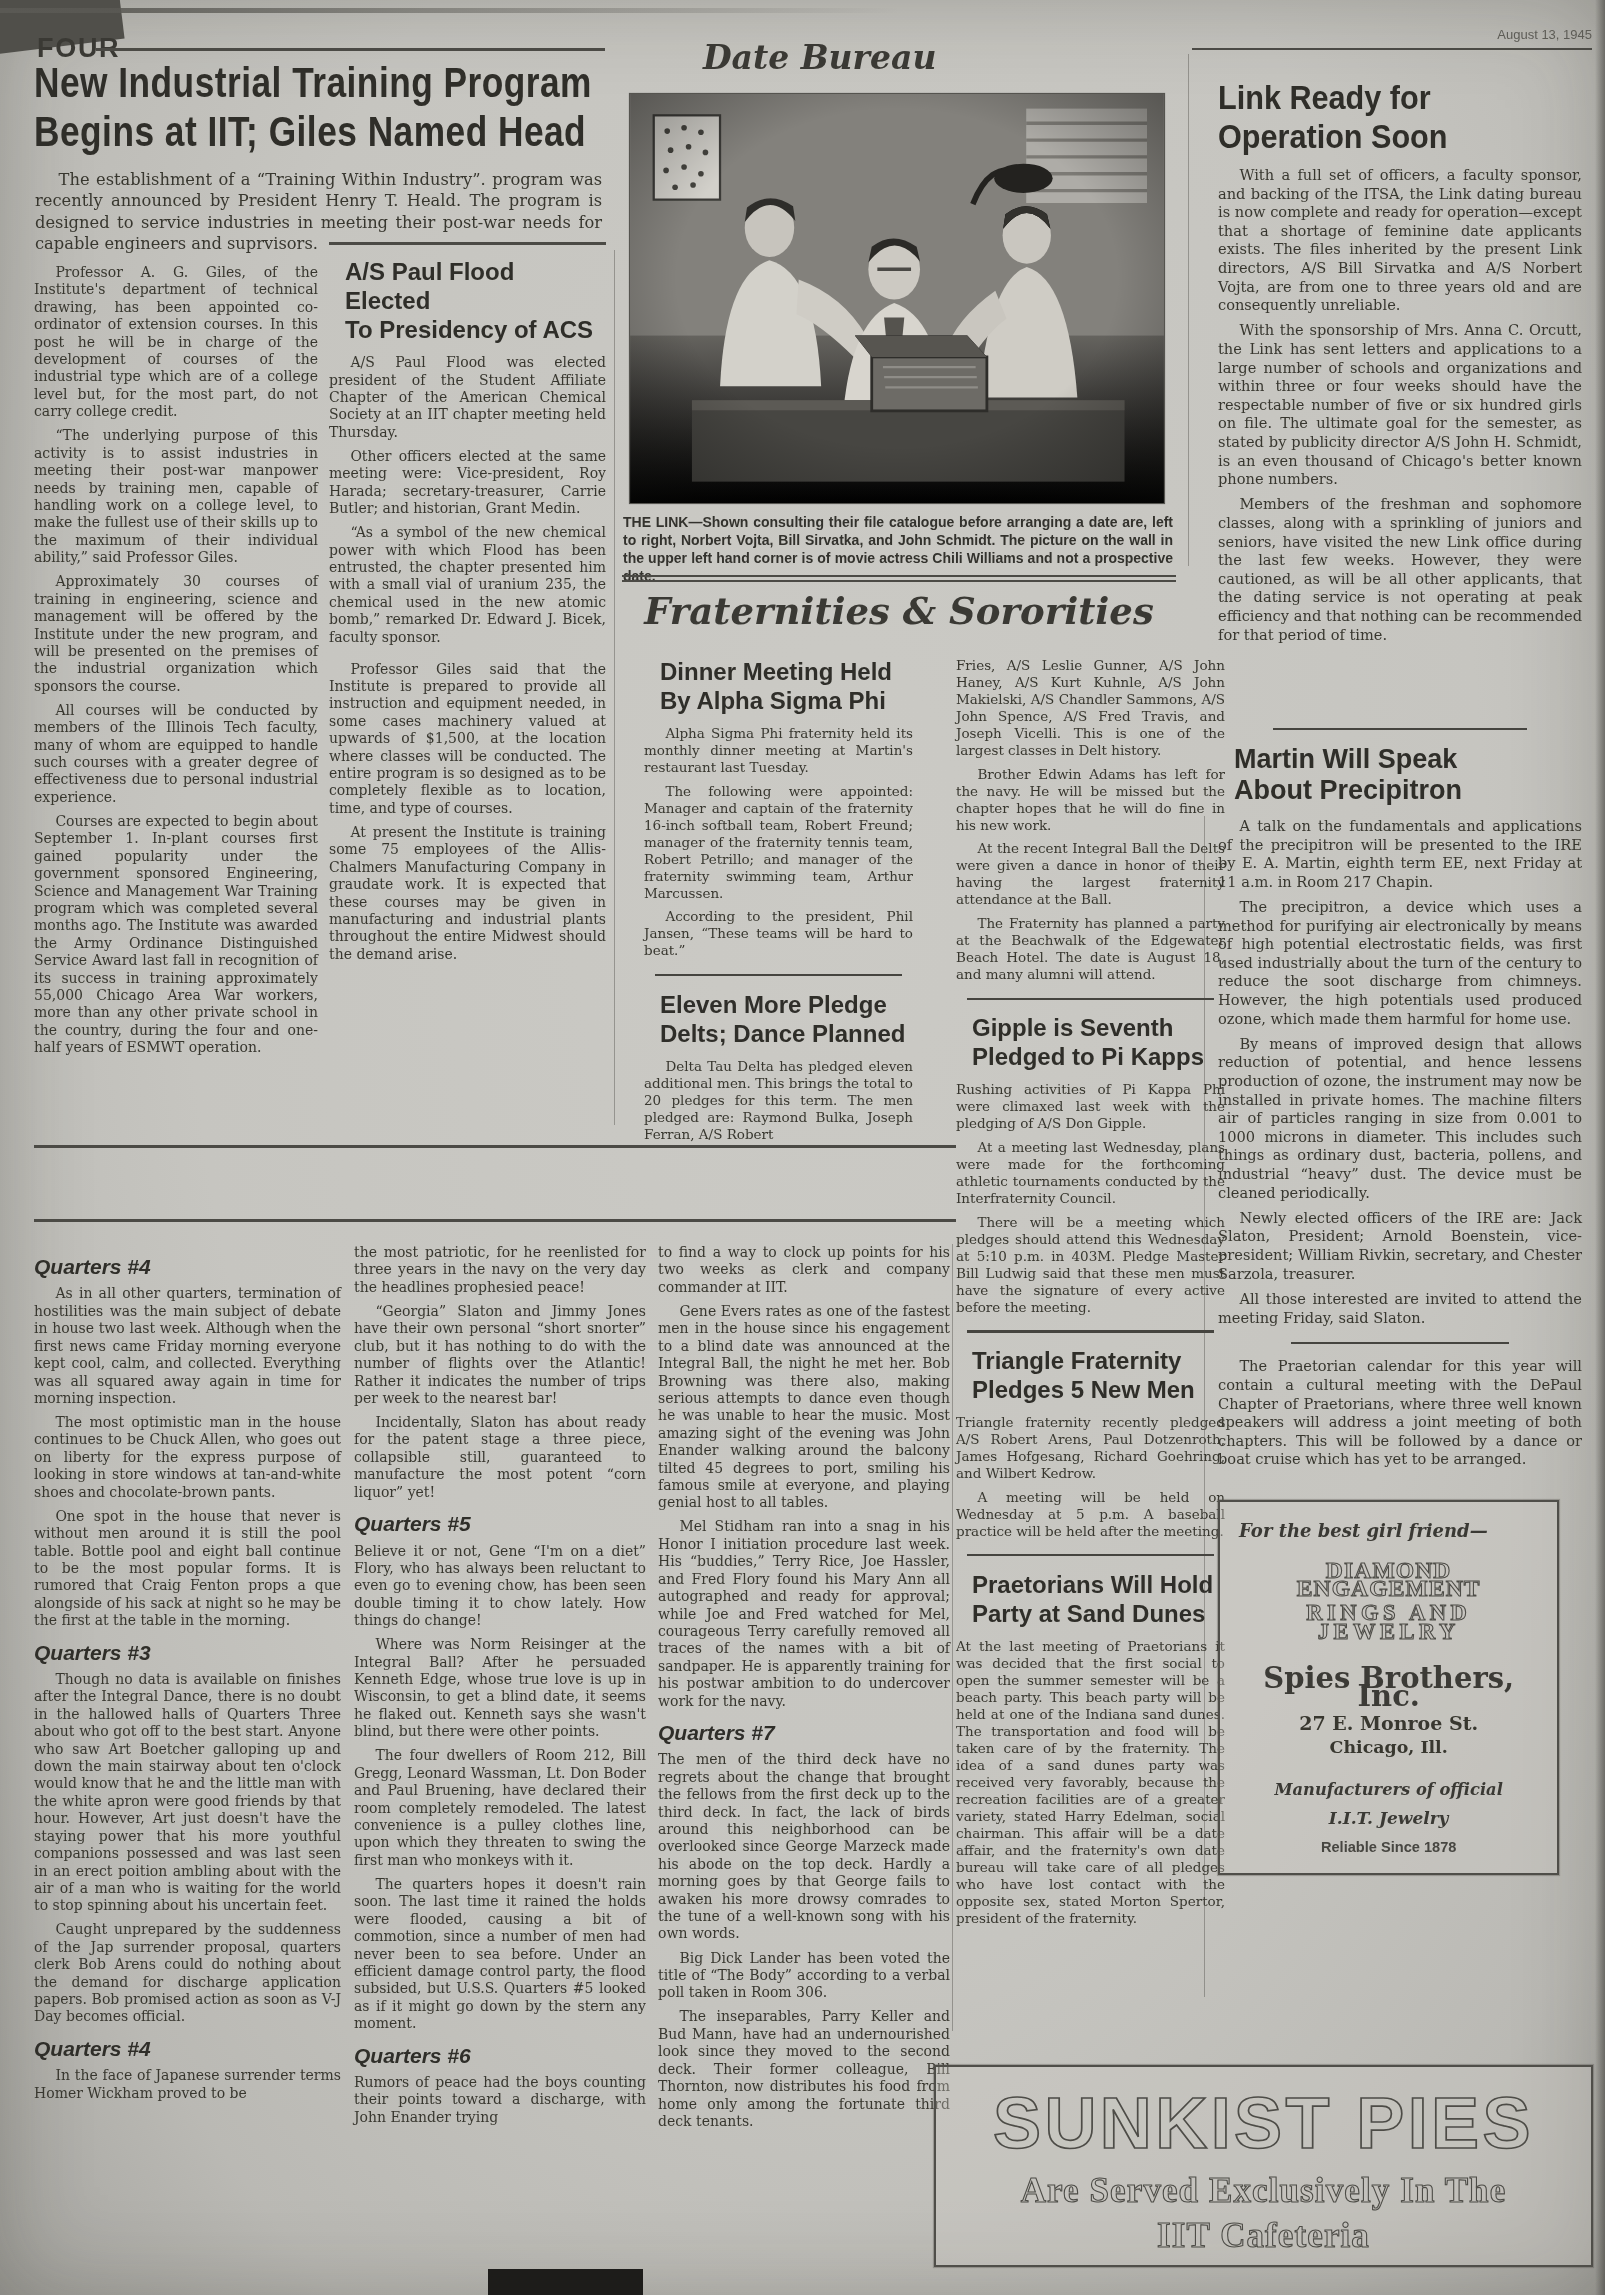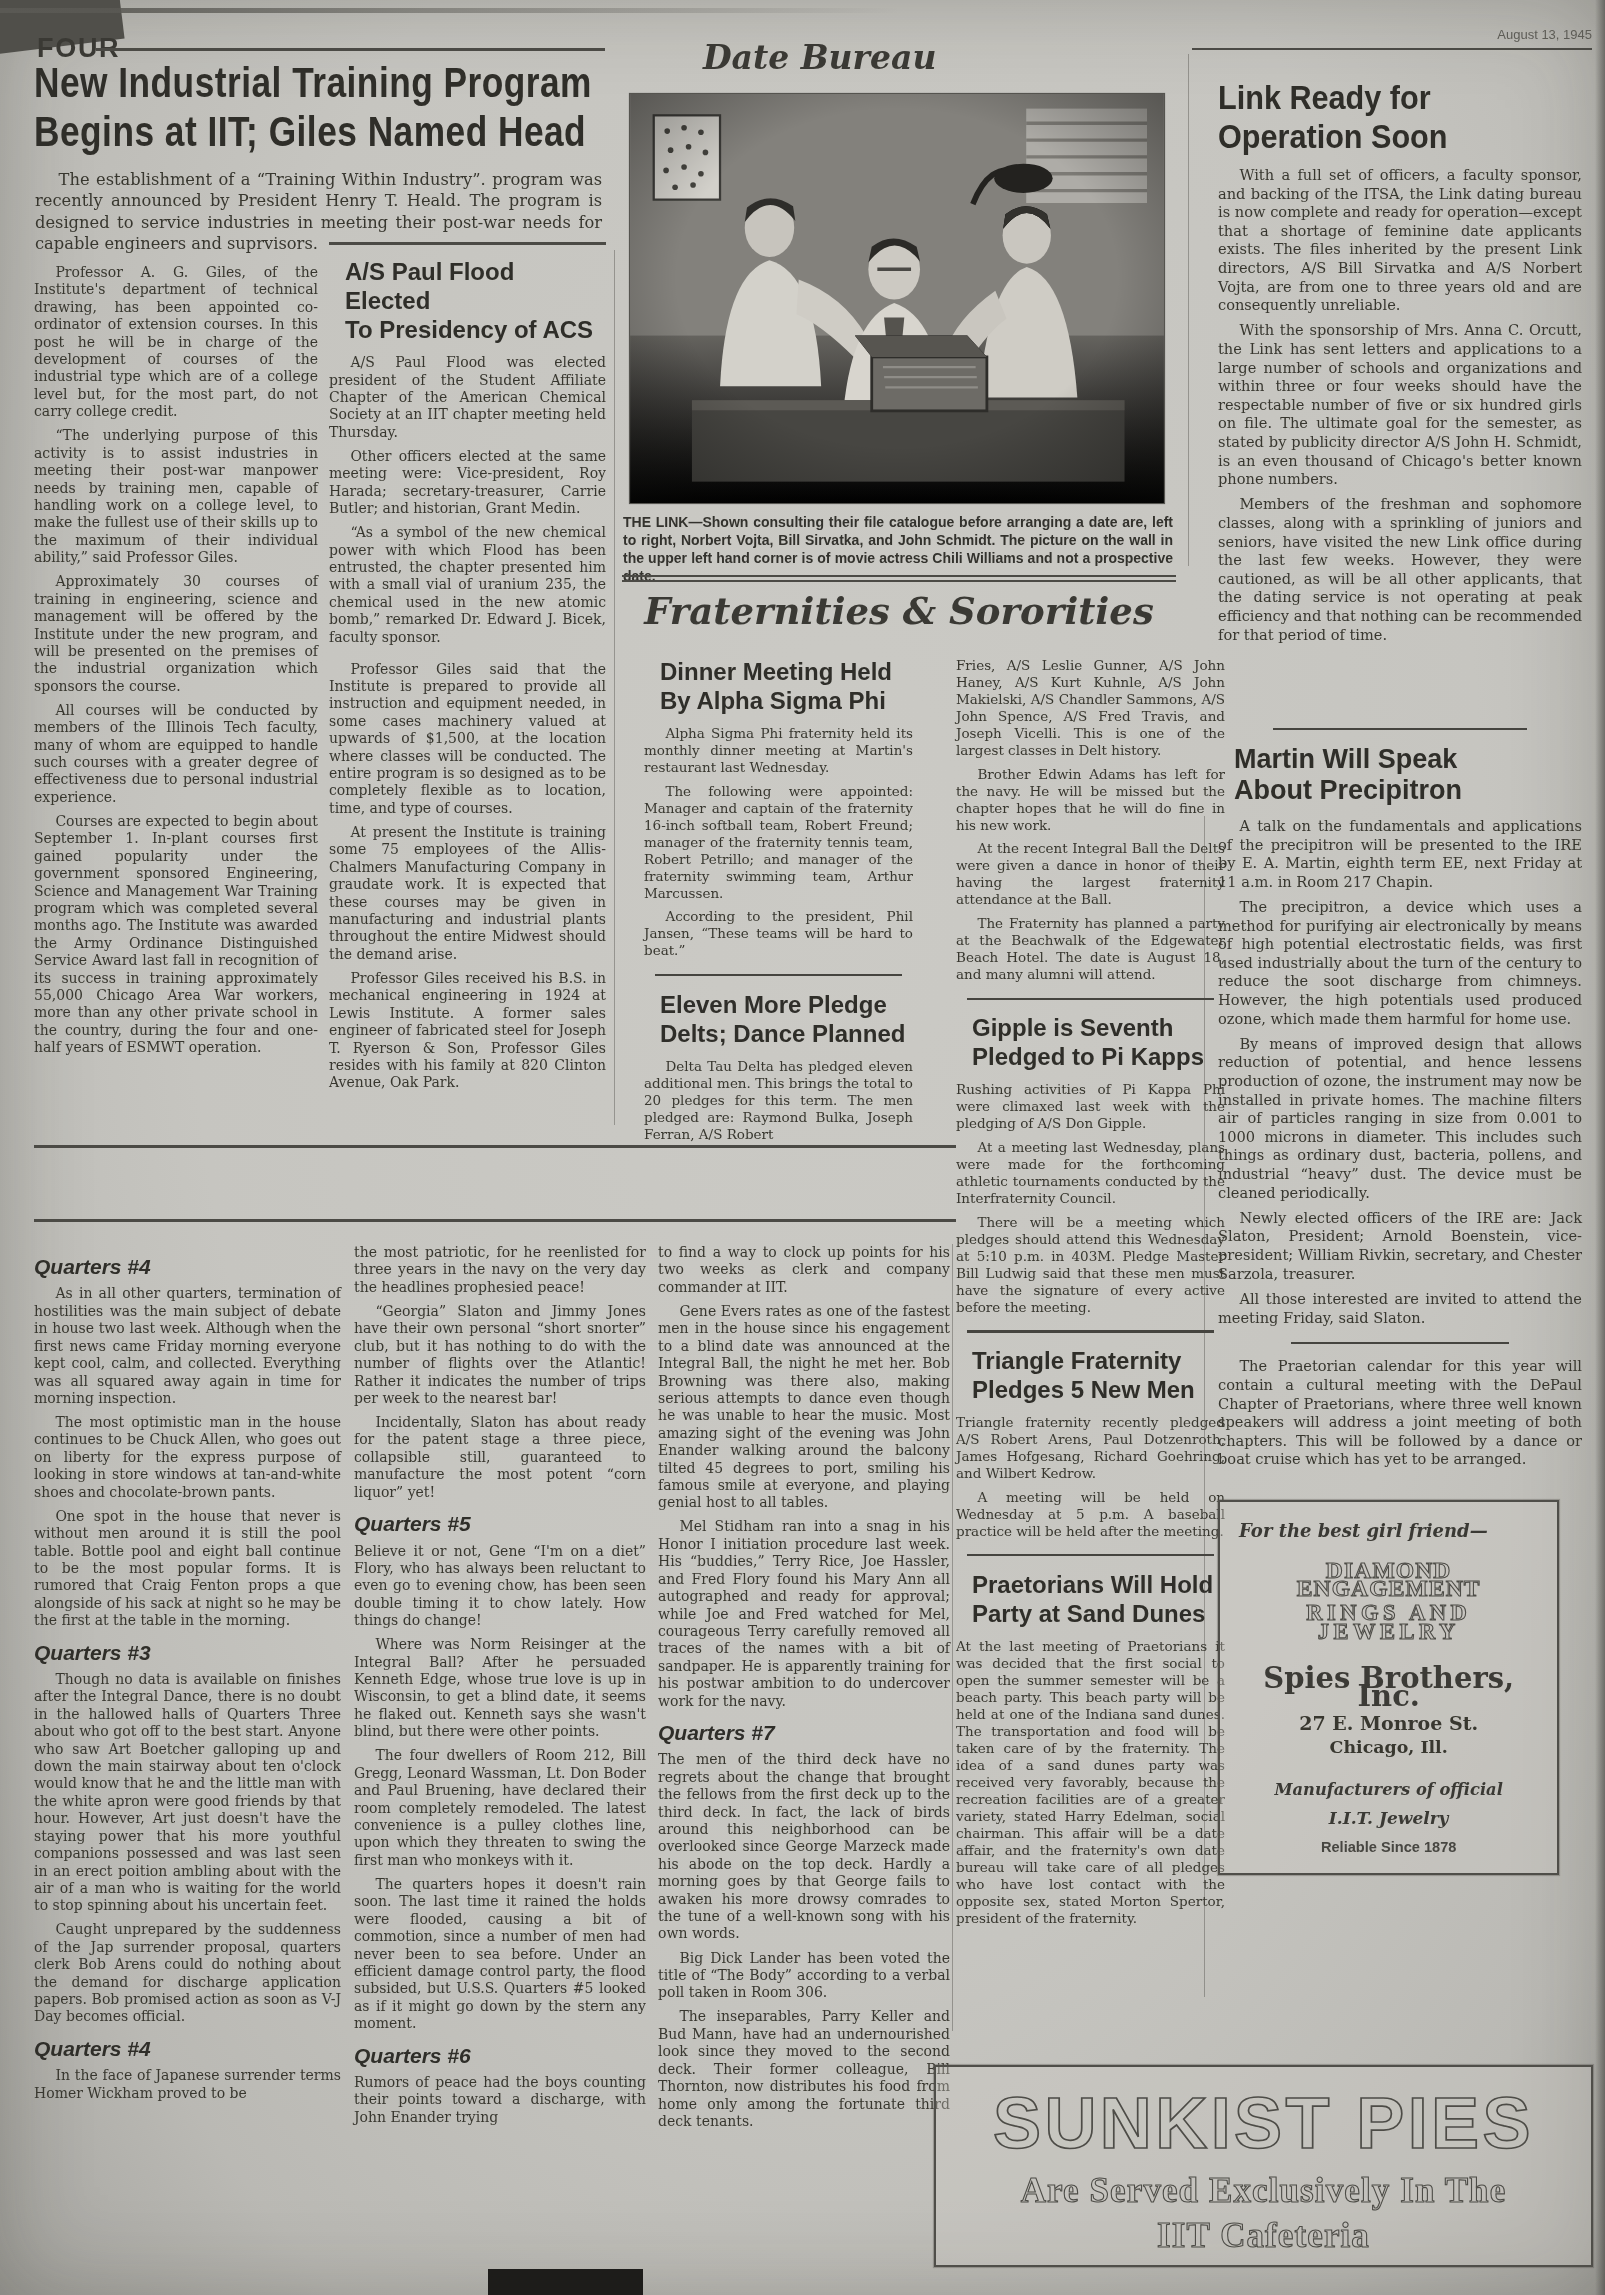--- a/index.html
+++ b/index.html
@@ -67,21 +67,20 @@
 To Presidency of ACS</div>
     <div>
         <p>A/S Paul Flood was elected president of the Student Affiliate Chapter of the American Chemical Society at an IIT chapter meeting held Thursday.</p>
         <p>Other officers elected at the same meeting were: Vice-president, Roy Harada; secretary-treasurer, Carrie Butler; and historian, Grant Medin.</p>
         <p>“As a symbol of the new chemical power with which Flood has been entrusted, the chapter presented him with a small vial of uranium 235, the chemical used in the new atomic bomb,” remarked Dr. Edward J. Bicek, faculty sponsor.</p>
       </div>
     <div style="height:7.9px;"></div>
     <div>
         <p>Professor Giles said that the Institute is prepared to provide all instruction and equipment needed, in some cases machinery valued at upwards of $1,500, at the location where classes will be conducted. The entire program is so designed as to be completely flexible as to location, time, and type of courses.</p>
         <p>At present the Institute is training some 75 employees of the Allis-Chalmers Manufacturing Company in graudate work. It is expected that these courses may be given in manufacturing and industrial plants throughout the entire Midwest should the demand arise.</p>
-        <p>Professor Giles received his B.S. in mechanical engineering in 1924 at Lewis Institute. A former sales engineer of fabricated steel for Joseph T. Ryerson &amp; Son, Professor Giles resides with his family at 820 Clinton Avenue, Oak Park.</p>
       </div>
   </div>
 
   <div class="script" style="position:absolute;left:703px;top:38px;font-size:33px;">Date Bureau</div>
   <div class="photo-frame">
     <svg width="534" height="409" viewBox="0 0 950 728">
       <defs>
         <linearGradient id="bg" x1="0" y1="0" x2="0" y2="1">
           <stop offset="0" stop-color="#8e8c87"></stop>
             <stop offset=".55" stop-color="#6f6d68"></stop>
@@ -156,21 +155,21 @@
   <div class="caption" style="left:623px;top:513px;width:550px;">THE LINK—Shown consulting their file catalogue before arranging a date are, left to right, Norbert Vojta, Bill Sirvatka, and John Schmidt. The picture on the wall in the upper left hand corner is of movie actress Chili Williams and not a prospective date.</div>
   <div class="rule" style="left:622px;top:575px;width:554px;height:2.2px;"></div>
   <div class="rule" style="left:622px;top:580px;width:554px;height:1.7px;"></div>
 
   <div class="script center" style="position:absolute;left:622px;top:589px;width:554px;font-size:37px;">Fraternities &amp; Sororities</div>
 
   <div class="col body-b" style="left:644px;top:657px;width:269px;">
     <div class="head h-sub">Dinner Meeting Held
 By Alpha Sigma Phi</div>
     <div>
-        <p>Alpha Sigma Phi fraternity held its monthly dinner meeting at Martin's restaurant last Wednesday.</p>
+        <p>Alpha Sigma Phi fraternity held its monthly dinner meeting at Martin's restaurant last Tuesday.</p>
         <p>The following were appointed: Manager and captain of the fraternity 16-inch softball team, Robert Freund; manager of the fraternity tennis team, Robert Petrillo; and manager of the fraternity swimming team, Arthur Marcussen.</p>
         <p>According to the president, Phil Jansen, “These teams will be hard to beat.”</p>
       </div>
     <div class="sec-rule"></div>
     <div class="head h-sub">Eleven More Pledge
 Delts; Dance Planned</div>
     <div>
         <p>Delta Tau Delta has pledged eleven additional men. This brings the total to 20 pledges for this term. The men pledged are: Raymond Bulka, Joseph Ferran, A/S Robert</p>
       </div>
   </div>

